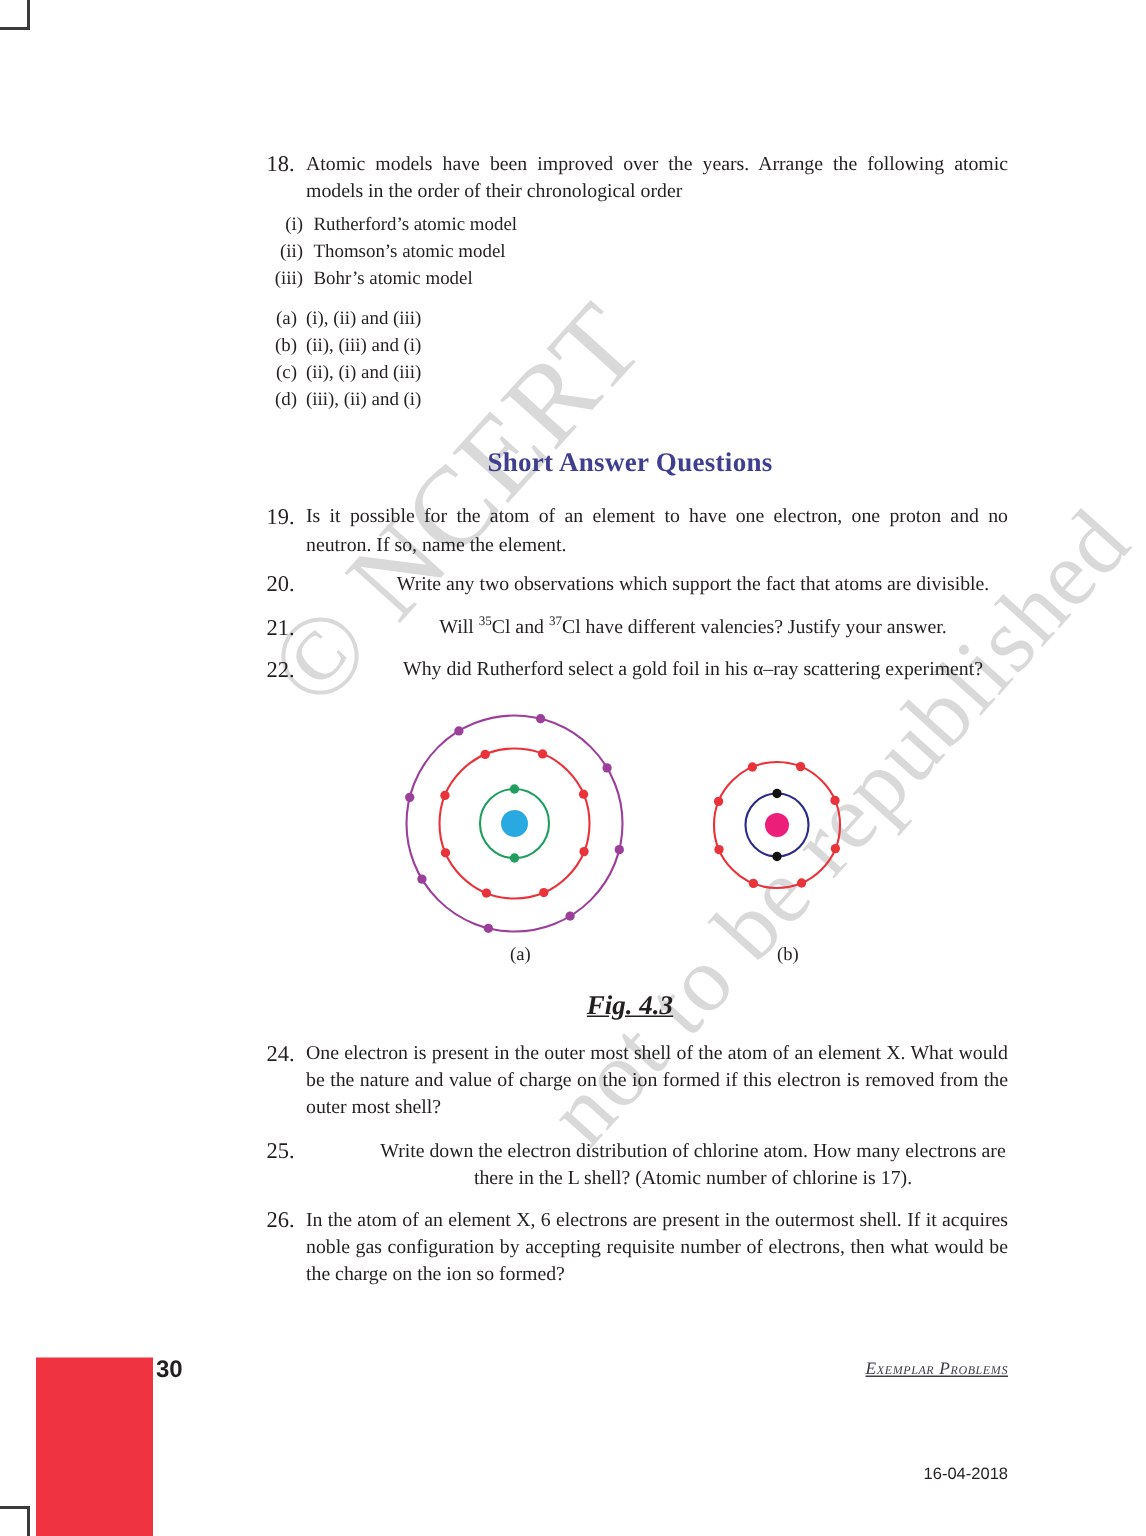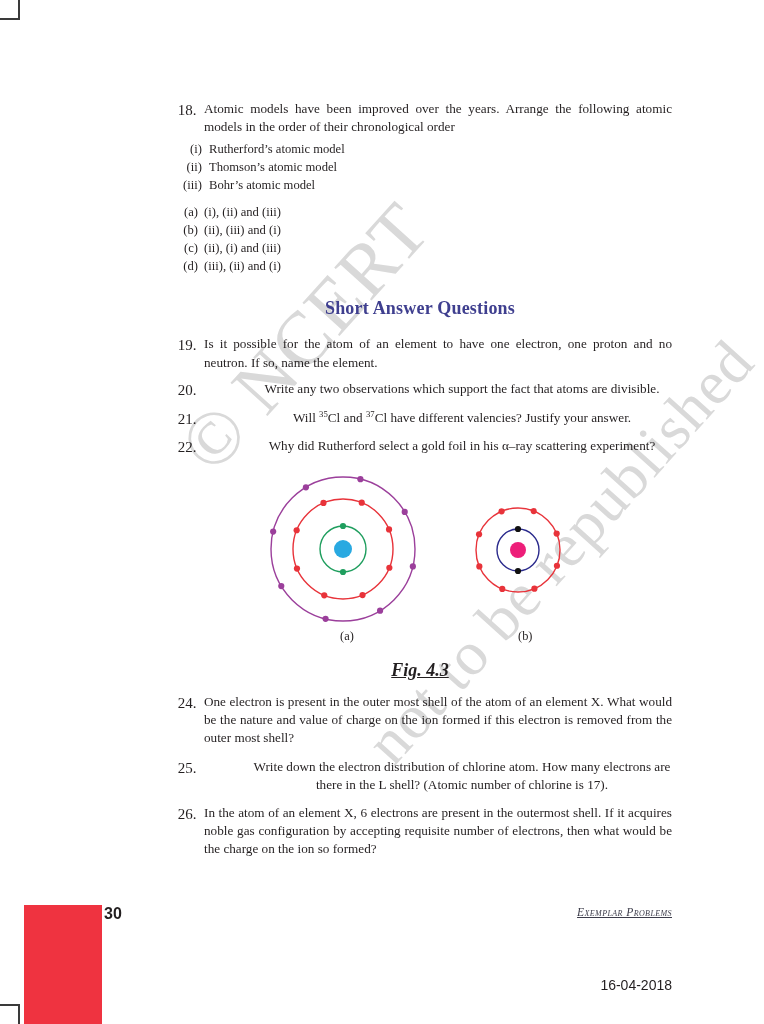--- a/index.html
+++ b/index.html
@@ -189,21 +189,21 @@
     font-variant: small-caps;
     color: #3c3c4a;
     letter-spacing: 0.4px;
     z-index: 3;
     text-decoration: underline;
   }
   .footer-date {
     position: absolute;
     right: 92px;
     top: 977px;
-    font-size: 14px;
+    font-size: 11px;
     font-family: "Liberation Sans", sans-serif;
     color: #231f20;
     z-index: 3;
   }
 </style>
 </head>
 <body>
 
 <div class="page">
 

